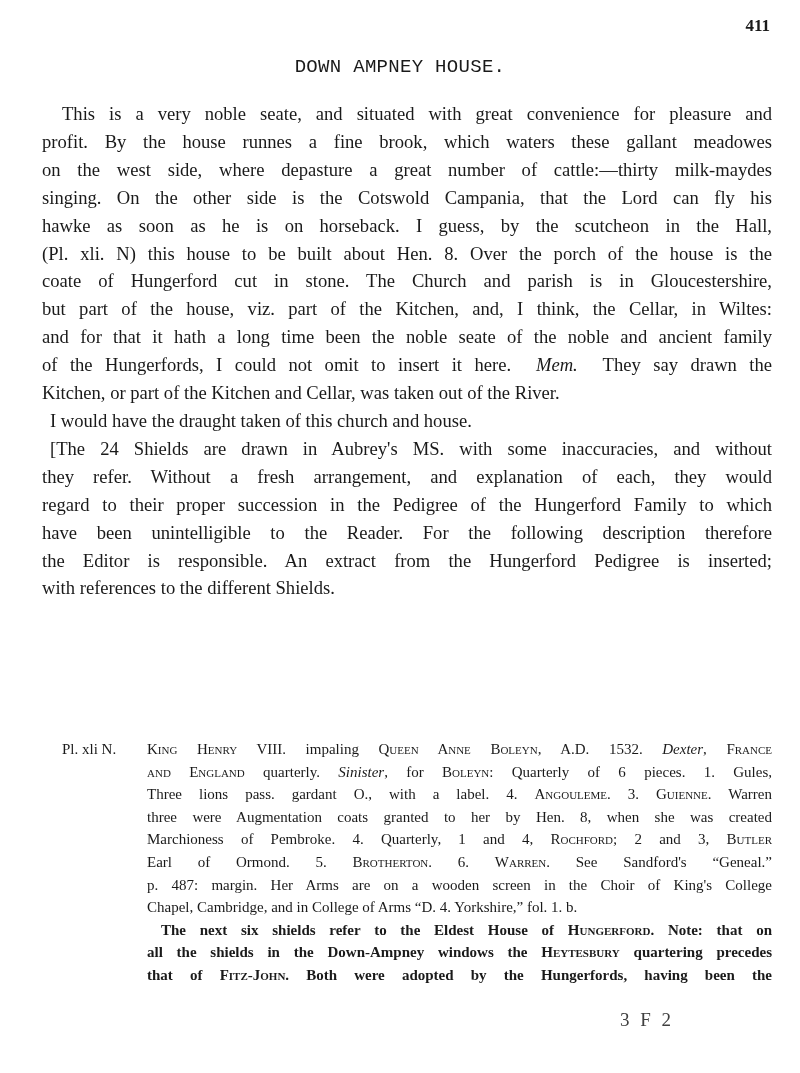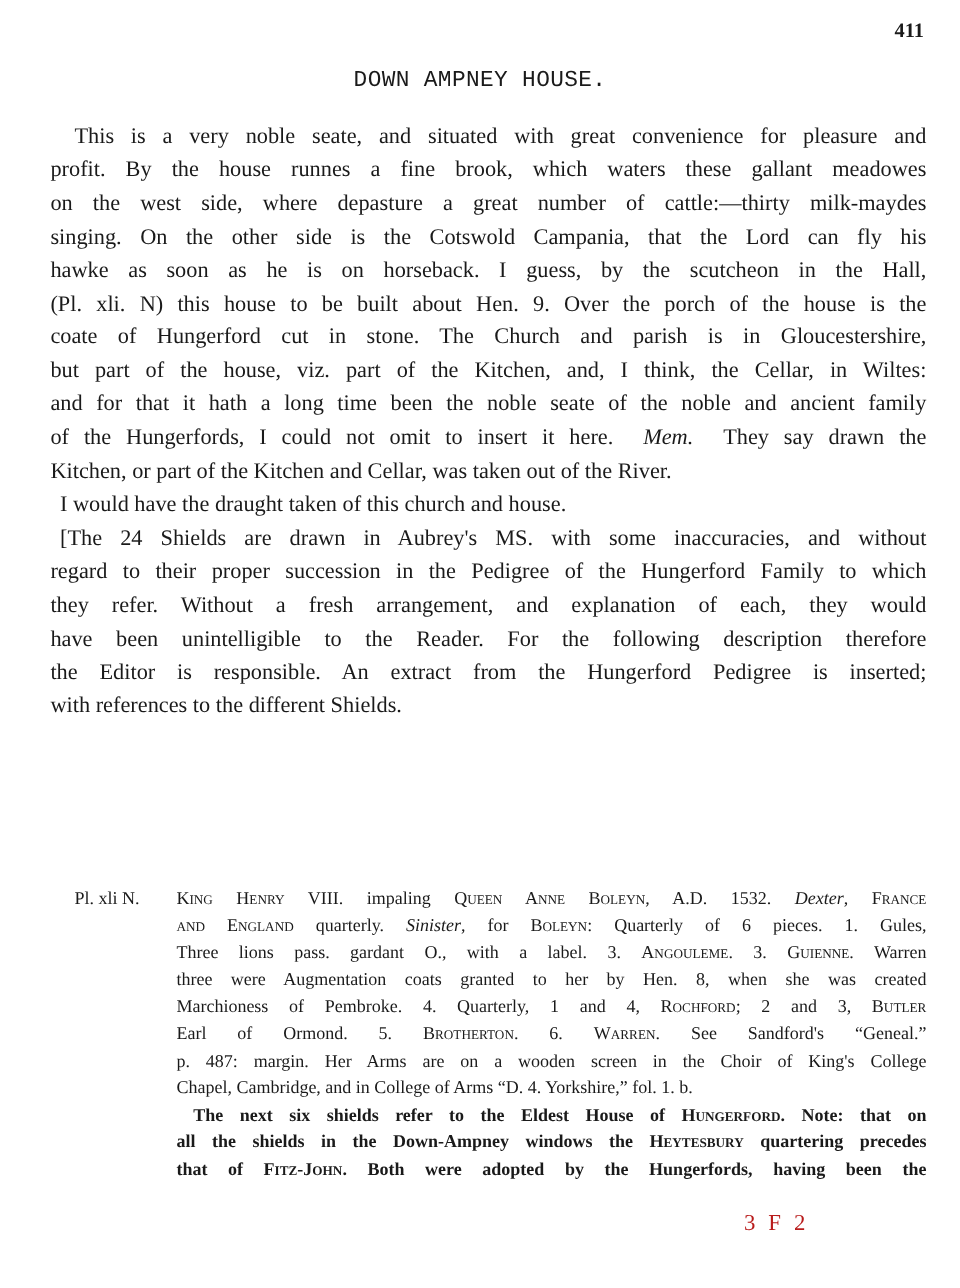--- a/index.html
+++ b/index.html
@@ -17,61 +17,61 @@
   .para .line { display: block; white-space: nowrap; text-align: justify; text-align-last: justify; font-family: Liberation Serif, serif; }
   .para .line.last { text-align-last: left; }
   .notes { position: absolute; left: 62px; top: 738px; width: 710px; font-size: 15px; line-height: 22.6px; }
   .note-label { position: absolute; left: 0; top: 0; white-space: nowrap; }
   .note-body { margin-left: 85px; }
   .note-body .line { display: block; white-space: nowrap; text-align: justify; text-align-last: justify; }
   .note-body .line.last { text-align-last: left; }
   .bold-ish { font-weight: bold; }
   .sc { font-variant: small-caps; }
   em { font-style: italic; }
-  .sig { position: absolute; left: 620px; top: 1009px; font-size: 19px; letter-spacing: 3px; color: #b91c1c; }
+  .sig { position: absolute; left: 620px; top: 1009px; font-size: 19px; letter-spacing: 3px; color: #404040; }
 </style>
 </head>
 <body>
 
 <div class="page-number">411</div>
 <div class="title">DOWN AMPNEY HOUSE.</div>
 
 <div class="main">
   <p class="para">
     <span class="line" style="padding-left:0">This is a very noble seate, and situated with great convenience for pleasure and</span>
     <span class="line" style="margin-left:-20px">profit.  By the house runnes a fine brook, which waters these gallant meadowes</span>
     <span class="line" style="margin-left:-20px">on the west side, where depasture a great number of cattle:—thirty milk-maydes</span>
     <span class="line" style="margin-left:-20px">singing.  On the other side is the Cotswold Campania, that the Lord can fly his</span>
     <span class="line" style="margin-left:-20px">hawke as soon as he is on horseback.  I guess, by the scutcheon in the Hall,</span>
-    <span class="line" style="margin-left:-20px">(Pl. xli. N) this house to be built about Hen. 9.  Over the porch of the house is the</span>
+    <span class="line" style="margin-left:-20px">(Pl. xli. N) this house to be built about Hen. 8.  Over the porch of the house is the</span>
     <span class="line" style="margin-left:-20px">coate of Hungerford cut in stone.  The Church and parish is in Gloucestershire,</span>
     <span class="line" style="margin-left:-20px">but part of the house, viz. part of the Kitchen, and, I think, the Cellar, in Wiltes:</span>
     <span class="line" style="margin-left:-20px">and for that it hath a long time been the noble seate of the noble and ancient family</span>
     <span class="line" style="margin-left:-20px"><span>of the Hungerfords, I could not omit to insert it here.</span>&nbsp;&nbsp;<em>Mem.</em>&nbsp;&nbsp;<span>They say drawn the</span></span>
     <span class="line last" style="margin-left:-20px">Kitchen, or part of the Kitchen and Cellar, was taken out of the River.</span>
   </p>
   <p class="para">
     <span class="line last" style="margin-left:-12px">I would have the draught taken of this church and house.</span>
   </p>
   <p class="para">
     <span class="line" style="margin-left:-12px; width:722px">[The 24 Shields are drawn in Aubrey's MS. with some inaccuracies, and without</span>
+    <span class="line" style="margin-left:-20px; width:730px">they refer.  Without a fresh arrangement, and explanation of each, they would</span>
     <span class="line" style="margin-left:-20px; width:730px">regard to their proper succession in the Pedigree of the Hungerford Family to which</span>
-    <span class="line" style="margin-left:-20px; width:730px">they refer.  Without a fresh arrangement, and explanation of each, they would</span>
     <span class="line" style="margin-left:-20px; width:730px">have been unintelligible to the Reader.  For the following description therefore</span>
     <span class="line" style="margin-left:-20px; width:730px">the Editor is responsible.  An extract from the Hungerford Pedigree is inserted;</span>
     <span class="line last" style="margin-left:-20px">with references to the different Shields.</span>
   </p>
 </div>
 
 <div class="notes">
   <span class="note-label">Pl. xli N.</span>
   <div class="note-body">
     <span class="line"><span class="sc">King Henry</span><span> VIII. impaling </span><span class="sc">Queen Anne Boleyn</span><span>, A.D. 1532.  </span><em>Dexter</em><span>, </span><span class="sc">France</span></span>
     <span class="line"><span class="sc">and England</span><span> quarterly.  </span><em>Sinister</em><span>, for </span><span class="sc">Boleyn</span><span>: Quarterly of 6 pieces.  1. Gules,</span></span>
-    <span class="line"><span>Three lions pass. gardant O., with a label.  3. </span><span class="sc">Angouleme</span><span>.  3. </span><span class="sc">Guienne</span><span>.  Warren</span></span>
+    <span class="line"><span>Three lions pass. gardant O., with a label.  4. </span><span class="sc">Angouleme</span><span>.  3. </span><span class="sc">Guienne</span><span>.  Warren</span></span>
     <span class="line">three were Augmentation coats granted to her by Hen. 8, when she was created</span>
     <span class="line"><span>Marchioness of Pembroke.  4. Quarterly, 1 and 4, </span><span class="sc">Rochford</span><span>; 2 and 3, </span><span class="sc">Butler</span></span>
     <span class="line"><span>Earl of Ormond.  5. </span><span class="sc">Brotherton</span><span>.  6. </span><span class="sc">Warren</span><span>.  See Sandford's “Geneal.”</span></span>
     <span class="line">p. 487: margin.  Her Arms are on a wooden screen in the Choir of King's College</span>
     <span class="line last">Chapel, Cambridge, and in College of Arms “D. 4. Yorkshire,” fol. 1. b.</span>
     <span class="line bold-ish" style="padding-left:14px; width:calc(100% - 14px)"><span>The next six shields refer to the Eldest House of </span><span class="sc">Hungerford</span><span>.  Note: that on</span></span>
     <span class="line bold-ish"><span>all the shields in the Down-Ampney windows the </span><span class="sc">Heytesbury</span><span> quartering precedes</span></span>
     <span class="line bold-ish"><span>that of </span><span class="sc">Fitz-John</span><span>.  Both were adopted by the Hungerfords, having been the</span></span>
   </div>
 </div>

